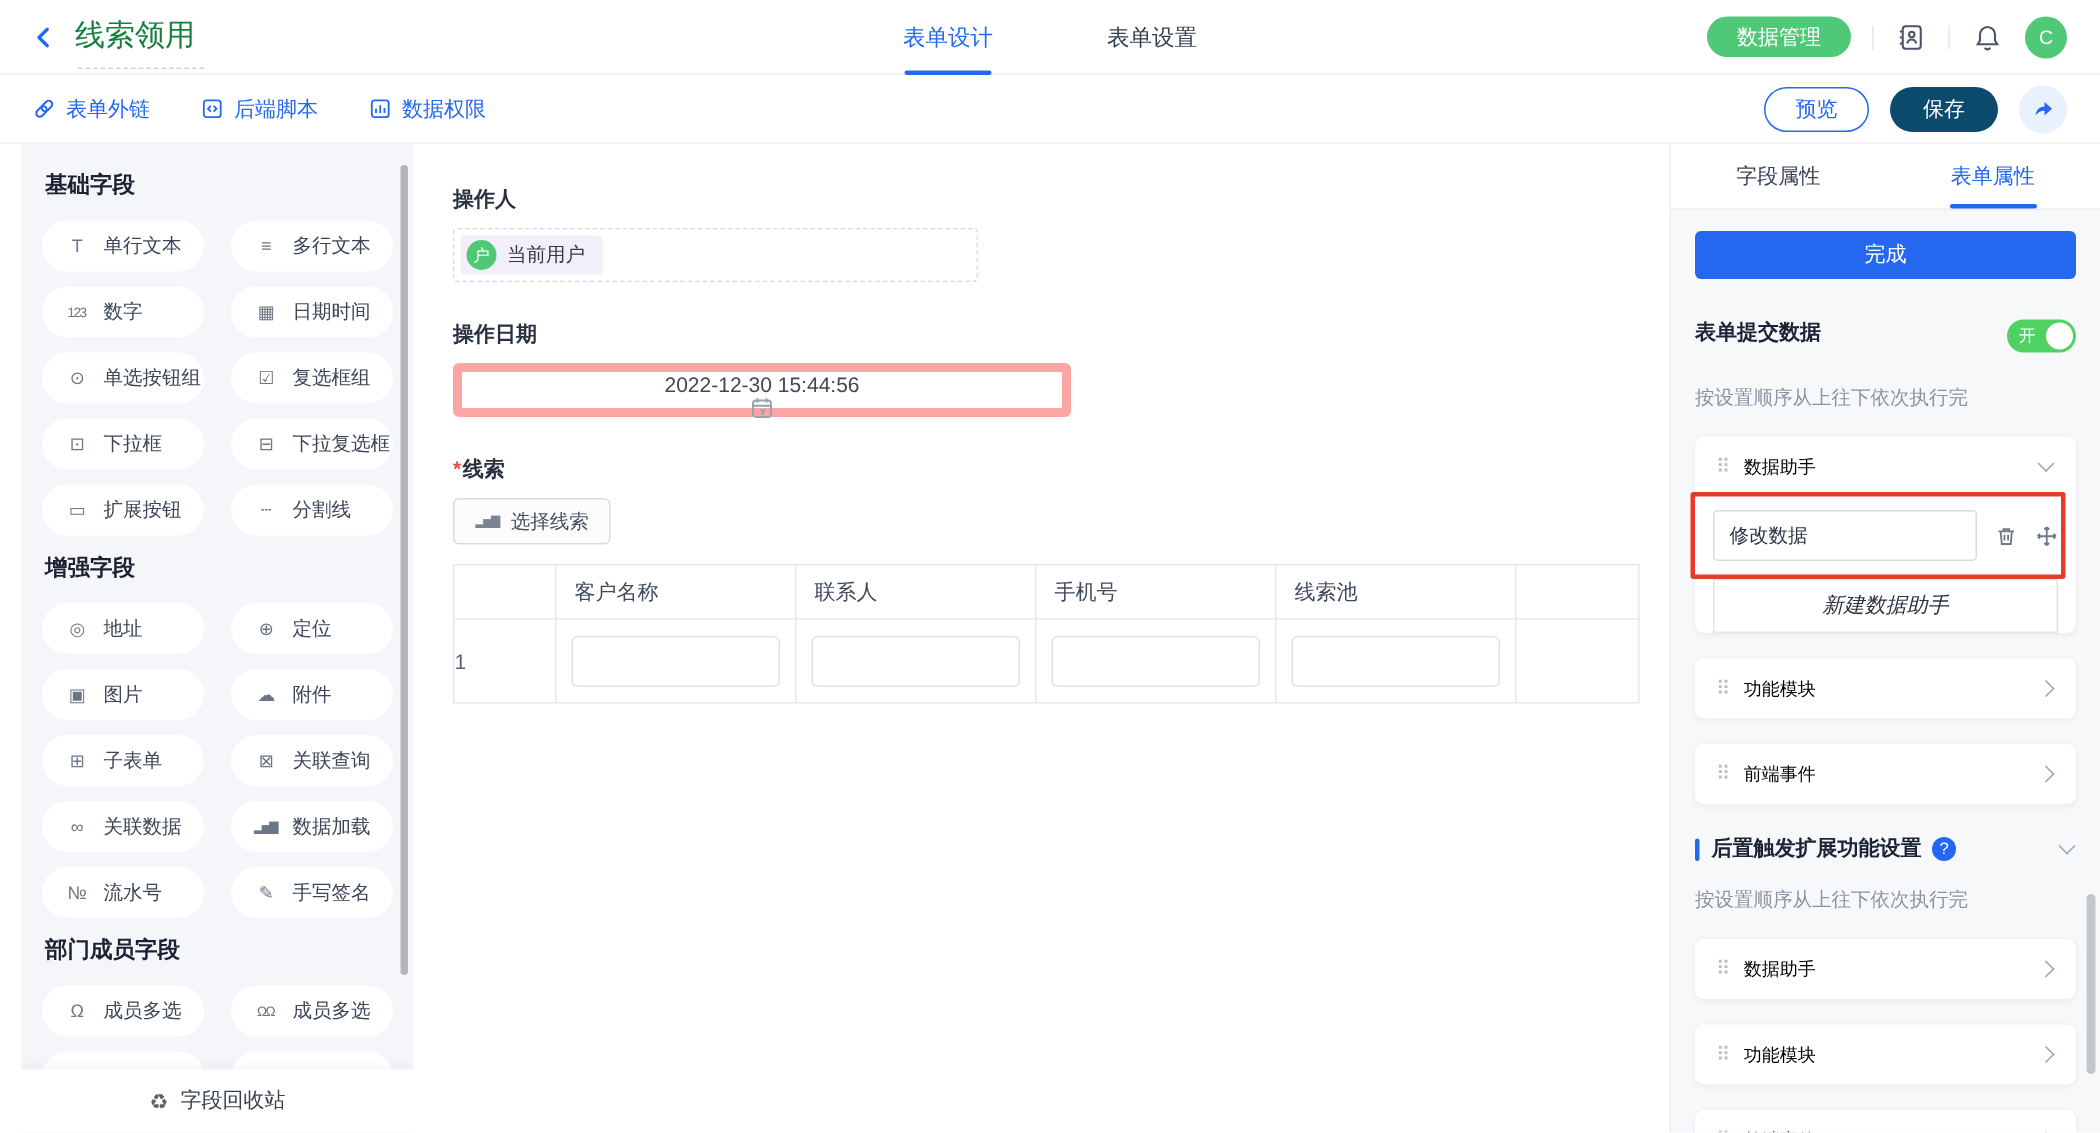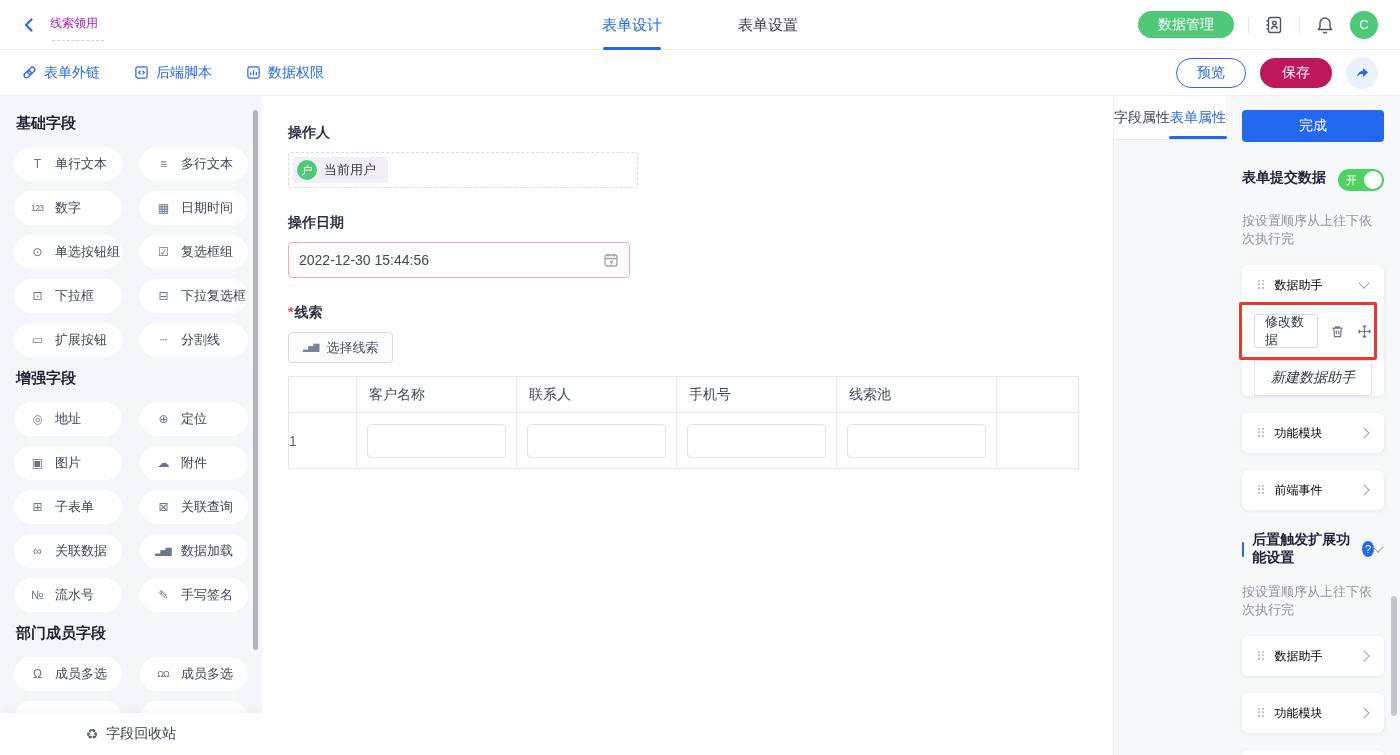--- a/index.html
+++ b/index.html
@@ -4,43 +4,43 @@
 <style>
   * { margin:0; padding:0; box-sizing:border-box; }
   html,body { width:1400px; height:755px; overflow:hidden; }
   body { font-family:"Liberation Sans","DejaVu Sans",sans-serif; background:#fff; color:#2b3342; }
   .app { width:1400px; height:755px; display:flex; flex-direction:column; }
 
   
   .hdr { height:50px; background:#fff; border-bottom:1px solid #f0f1f3; display:flex; align-items:center; position:relative; flex:0 0 auto; }
   .hdr-left { display:flex; align-items:center; padding-left:18px; gap:10px; }
   .back-ic { width:22px; height:22px; display:flex; align-items:center; justify-content:center; cursor:pointer; }
-  .title { font-size:12px; color:#a21caf; position:relative; padding-bottom:2px; }
+  .title { font-size:20px; color:#15803d; position:relative; padding-bottom:2px; }
   .title:after { content:""; position:absolute; left:2px; right:-6px; bottom:-7px; border-bottom:1px dashed #cdd2d9; }
   .hdr-tabs { position:absolute; left:50%; transform:translateX(-50%); top:0; height:50px; display:flex; gap:76px; }
   .hdr-tab { height:50px; display:flex; align-items:center; font-size:15px; color:#353f4f; cursor:pointer; position:relative; }
   .hdr-tab.active { color:#2468f2; }
   .hdr-tab.active:after { content:""; position:absolute; left:50%; transform:translateX(-50%); bottom:0; width:58px; height:3px; background:#2468f2; border-radius:2px; }
   .hdr-right { margin-left:auto; display:flex; align-items:center; gap:14px; padding-right:22px; }
   .btn-green { background:#4fc878; color:#fff; font-size:14px; height:27px; padding:0 20px; border:none; border-radius:14px; cursor:pointer; }
   .vdiv { width:1px; height:16px; background:#e3e5e9; }
   .hdr-ic { width:22px; height:22px; display:flex; align-items:center; justify-content:center; cursor:pointer; }
   .avatar { width:28px; height:28px; border-radius:50%; background:#4fc878; color:#fff; font-size:13px; display:flex; align-items:center; justify-content:center; cursor:pointer; }
 
   
   .tbar { height:46px; background:#fff; border-bottom:1px solid #eef0f2; display:flex; align-items:center; padding:0 22px; flex:0 0 auto; }
   .tbar-links { display:flex; gap:34px; }
   .tlink { display:flex; align-items:center; gap:7px; color:#2468f2; font-size:14px; cursor:pointer; }
   .tbar-right { margin-left:auto; display:flex; align-items:center; gap:14px; }
   .btn-outline { height:30px; padding:0 20px; border:1px solid #2468f2; color:#2468f2; background:#fff; border-radius:15px; font-size:14px; cursor:pointer; }
-  .btn-blue { height:30px; padding:0 22px; border:none; color:#fff; background:#be185d; border-radius:15px; font-size:14px; cursor:pointer; }
+  .btn-blue { height:30px; padding:0 22px; border:none; color:#fff; background:#0c4a6e; border-radius:15px; font-size:14px; cursor:pointer; }
   .btn-share { width:32px; height:32px; border-radius:50%; background:#e9f1fe; border:none; display:flex; align-items:center; justify-content:center; cursor:pointer; }
 
   
-  .main { flex:1; display:flex; min-height:0; }
+  .main { flex:1; display:flex; min-height:0;padding-left:14px; }
 
   
   .sbar { width:262px; background:#f4f6f9; position:relative; overflow:hidden; padding:14px 14px 0 14px; flex:0 0 auto; }
   .sec-title { font-size:15px; font-weight:bold; color:#1a2233; margin:12px 0 14px 2px; }
   .sec-title:first-child { margin-top:4px; }
   .pill-grid { display:grid; grid-template-columns:1fr 1fr; column-gap:18px; row-gap:10px; }
   .pill { background:#fff; height:34px; border-radius:17px; display:flex; align-items:center; padding-left:13px; gap:8px; font-size:13px; color:#3c4656; cursor:pointer; }
   .pill .pic { width:20px; text-align:center; font-size:12px; color:#6b7687; flex:0 0 auto; letter-spacing:-1px; }
   .pill.stub { height:34px; }
   .recycle { position:absolute; left:0; right:0; bottom:0; height:42px; background:#fff; display:flex; align-items:center; justify-content:center; gap:8px; font-size:14px; color:#39434f; cursor:pointer; box-shadow:0 -2px 8px rgba(30,40,60,.05); }
@@ -48,33 +48,33 @@
   .sbar-scroll { position:absolute; right:4px; top:14px; width:5px; height:540px; background:#b3b5b9; border-radius:3px; }
 
   
   .canvas { flex:1; background:#fff; padding:28px 0 0 26px; position:relative; overflow:hidden; }
   .f-label { font-size:14px; font-weight:bold; color:#2a3242; margin-bottom:10px; }
   .req { color:#e34d43; margin-right:1px; }
   .field { margin-bottom:26px; }
   .user-box { width:350px; min-height:36px; border:1px dashed #d6dae1; border-radius:3px; padding:4px; display:flex; align-items:center; }
   .user-tag { display:inline-flex; align-items:center; gap:7px; background:#f3effa; border-radius:3px; padding:3px 12px 3px 4px; font-size:13px; color:#333a46; }
   .user-tag .uc { width:20px; height:20px; border-radius:50%; background:#4fc878; color:#fff; font-size:11px; display:flex; align-items:center; justify-content:center; }
-  .date-input { width:342px; height:36px; border:1px solid #fca5a5; border-radius:4px; display:flex; align-items:center; justify-content:space-between; padding:0 10px; font-size:14px; color:#3f4856; cursor:text; }
+  .date-input { width:412px; height:36px; border:6px solid #fca5a5; border-radius:4px; display:flex; align-items:center; justify-content:space-between; padding:0 10px; font-size:14px; color:#3f4856; cursor:text;flex-direction:column; }
   .btn-select { display:inline-flex; align-items:center; gap:8px; height:31px; padding:0 14px; background:#fcfcfd; border:1px solid #d8dbe2; border-radius:4px; font-size:13px; color:#45505f; cursor:pointer; }
   .btn-select .pic { font-size:8px; color:#7b8494; letter-spacing:-1px; }
   table.clue { border-collapse:collapse; margin-top:13px; background:#fff; }
   table.clue th, table.clue td { border:1px solid #e6e8ec; font-weight:normal; text-align:left; }
   table.clue th { height:36px; font-size:14px; color:#3f4a5a; padding-left:12px; }
   table.clue td { height:56px; }
   td.rownum, th.rownum { width:68px; text-align:center; padding-left:0; color:#5a6372; font-size:14px; }
   .colw { width:160px; } .colend { width:82px; }
   .cell-input { height:34px; margin:0 10px; border:1px solid #dfe2e8; border-radius:4px; background:#fff; cursor:text; }
 
   
-  .panel { width:287px; flex:0 0 auto; background:#f7f8fa; border-left:1px solid #eceef1; display:flex; flex-direction:row; position:relative; }
+  .panel { width:287px; flex:0 0 auto; background:#f7f8fa; border-left:1px solid #eceef1; display:flex; flex-direction:column; position:relative; }
   .p-tabs { height:44px; background:#fff; border-bottom:1px solid #e8eaee; display:flex; flex:0 0 auto; }
   .p-tab { flex:1; display:flex; align-items:center; justify-content:center; font-size:14px; color:#3a4454; cursor:pointer; position:relative; }
   .p-tab.active { color:#2468f2; }
   .p-tab.active:after { content:""; position:absolute; bottom:0; left:50%; transform:translateX(-50%); width:58px; height:3px; background:#2468f2; border-radius:2px; }
   .p-body { flex:1; padding:14px 16px 0 16px; overflow:hidden; position:relative; }
   .btn-done { width:100%; height:32px; background:#2468f2; border:none; border-radius:4px; color:#fff; font-size:14px; cursor:pointer; }
   .submit-row { margin-top:27px; display:flex; justify-content:space-between; }
   .submit-label { font-size:14px; font-weight:bold; color:#1b2436; }
   .toggle { width:46px; height:22px; border-radius:11px; background:#4fd263; position:relative; cursor:pointer; flex:0 0 auto; }
   .toggle .t-txt { position:absolute; left:8px; top:4px; font-size:11px; color:#fff; line-height:14px; }

